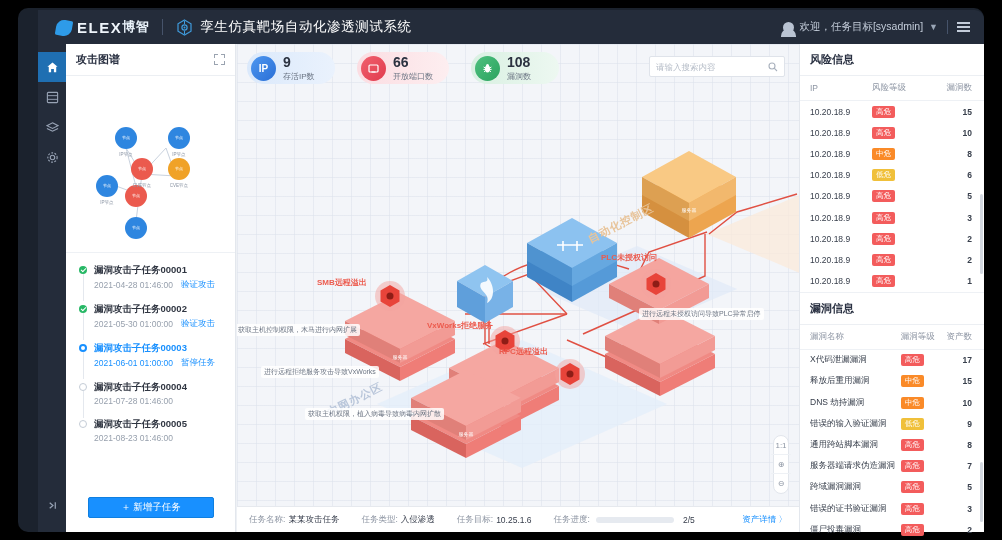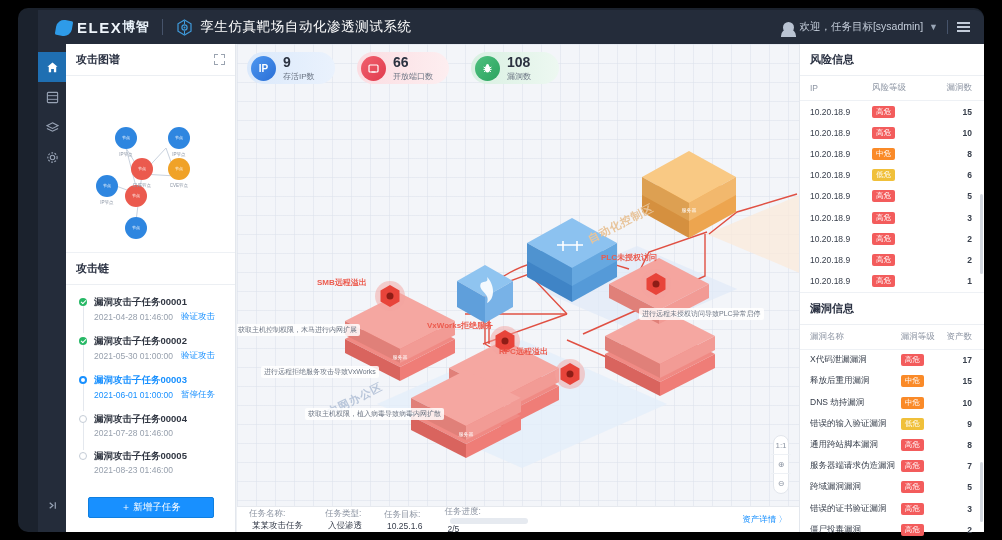--- a/index.html
+++ b/index.html
@@ -202,21 +202,21 @@
     font-size: 8px; color: #8b94a2; border-bottom: 1px solid #eef1f5; cursor: pointer;
   }
   .zoom-ctl div:last-child { border-bottom: none; }
 
   .statusbar {
     position: absolute; left: 0; bottom: 0; width: 562px; height: 26px;
     background: #fff; border-top: 1px solid #e6e9ee;
     display: flex; align-items: center; padding: 0 12px;
     font-size: 8.5px; color: #5a6372;
   }
-  .sb-item { margin-right: 22px; display: flex; align-items: flex-start; white-space: nowrap; flex-direction: column; }
+  .sb-item { margin-right: 22px; display: flex; align-items: center; white-space: nowrap; }
   .sb-label { color:#8b93a1; }
   .sb-val { color:#363d4b; margin-left:3px; }
   .progress-track {
     width: 78px; height: 6px; background: #e6eaf0; border-radius: 3px;
     margin: 0 6px; overflow: hidden;
   }
   .progress-fill { height: 6px; background: #1890ff; border-radius: 3px; width: 40%; }
   .sb-right { margin-left: auto; color: #1890ff; cursor: pointer; }
 
   
@@ -383,23 +383,20 @@
             <text x="113" y="80">IP节点</text>
             <text x="76" y="111">CVE节点</text>
             <text x="113" y="111">CVE节点</text>
             <text x="41" y="128">IP节点</text>
           </g>
         </svg>
       </div>
 
       <div class="divider-line"></div>
 
-      <div class="panel-title">
-        <span>攻击链</span>
-      </div>
 
       <div class="chain-list">
         <div class="chain-item">
           <span class="chain-dot done"></span>
           <span class="chain-line"></span>
           <div class="chain-name">漏洞攻击子任务00001</div>
           <div class="chain-meta">
             <span>2021-04-28  01:46:00</span>
             <span class="chain-link">验证攻击</span>
           </div>
@@ -603,20 +600,27 @@
               <path d="M2.6,5 L4,5.8 M10.4,5 L9,5.8 M2.4,7.4 L4,7.4 M10.6,7.4 L9,7.4 M3,9.8 L4.3,8.8 M10,9.8 L8.7,8.8" stroke="#fff" stroke-width="1" fill="none"></path>
             </svg>
           </div>
           <div>
             <div class="stat-num">108</div>
             <div class="stat-lbl">漏洞数</div>
           </div>
         </div>
       </div>
 
+      <div class="search-box">
+        <input type="text" placeholder="请输入搜索内容" style="">
+        <svg width="10" height="10" viewBox="0 0 10 10" style="margin-left:auto">
+          <circle cx="4" cy="4" r="3" fill="none" stroke="#a9b1bd" stroke-width="1.1"></circle>
+          <line x1="6.2" y1="6.2" x2="9" y2="9" stroke="#a9b1bd" stroke-width="1.1"></line>
+        </svg>
+      </div>
 
       <div class="zoom-ctl">
         <div>1:1</div>
         <div>⊕</div>
         <div>⊖</div>
       </div>
 
       <div class="statusbar">
         <div class="sb-item">
           <span class="sb-label">任务名称:</span>

